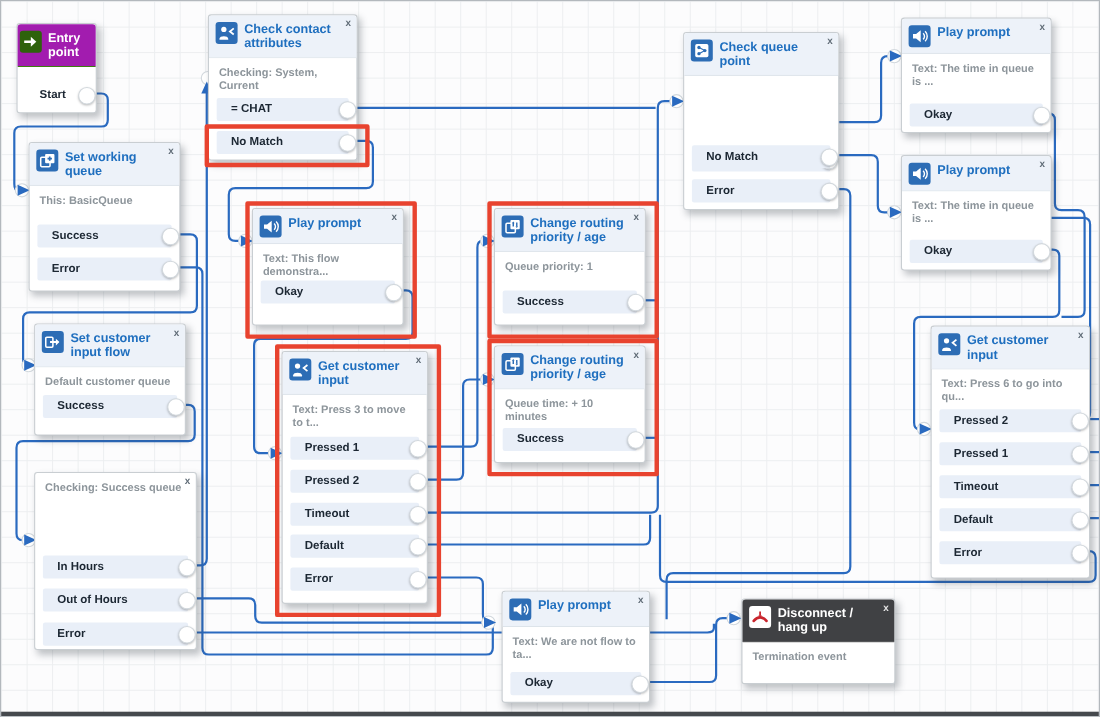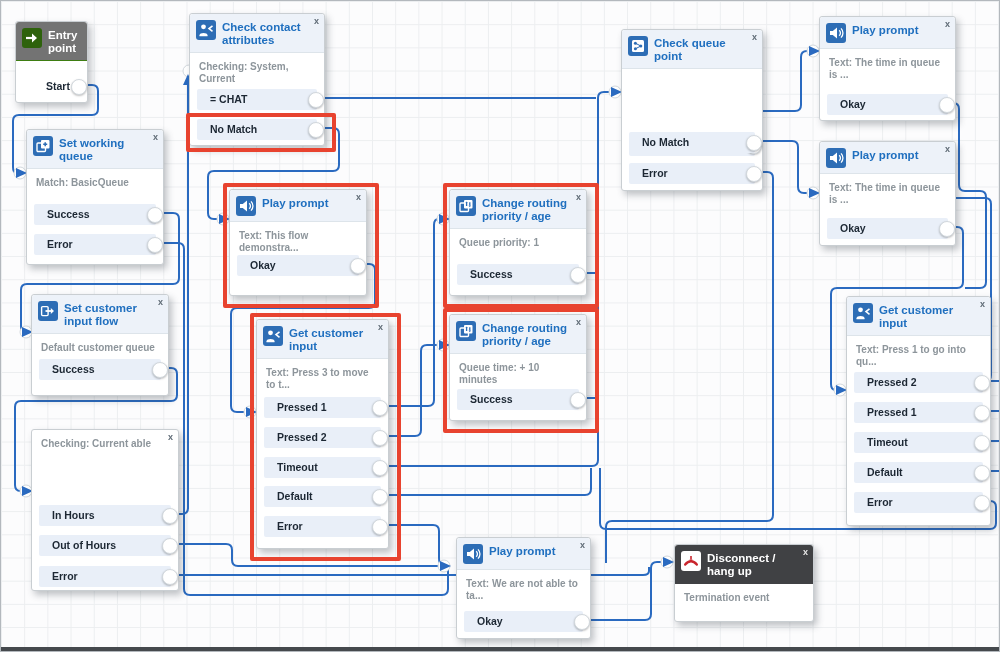--- a/index.html
+++ b/index.html
@@ -10,33 +10,33 @@
   #wires{position:absolute;left:0;top:0;z-index:1;pointer-events:none;}
   #bottombar{position:absolute;left:0;bottom:0;width:100%;height:4px;background:#45494d;z-index:6;}
   .node{position:absolute;background:#fff;border:1px solid #c9ced2;border-radius:3px;
     box-shadow:3px 4px 7px rgba(50,60,70,.30);z-index:2;}
   .hdr{display:flex;align-items:flex-start;gap:6px;background:#edf2f9;border-bottom:1px solid #dde4ea;
     border-radius:3px 3px 0 0;padding:6px 14px 5px 6px;}
   .ic{flex:0 0 auto;width:20px;height:20px;border-radius:3px;background:#2d6db5;display:flex;
     align-items:center;justify-content:center;}
   .ic svg{width:16px;height:16px;display:block;}
   .title{font-size:11.5px;font-weight:700;color:#1f6fbf;line-height:1.12;padding-top:1px;}
-  .node.entry .hdr{background:#737373;border-bottom-color:#3e7d12;}
+  .node.entry .hdr{background:#a21caf;border-bottom-color:#3e7d12;justify-content:flex-end;}
   .node.entry .ic{background:#2e620c;}
   .node.entry .title{color:#fff;}
   .node.dark .hdr{background:#404144;border-bottom-color:#404144;}
   .node.dark .ic{background:#fff;}
   .node.dark .title{color:#fff;}
   .close{position:absolute;top:2px;right:5px;font-size:9px;font-weight:700;color:#5f6b76;
     line-height:10px;cursor:pointer;z-index:3;}
   .node.dark .close{color:#e8e8e8;}
   .desc{font-size:10px;font-weight:700;color:#8d959b;padding:8px 9px 0 9px;line-height:1.2;}
   .row{position:absolute;left:7px;right:7px;height:21px;background:#e9eff8;border-radius:2px;
     font-size:10.5px;font-weight:700;color:#1c2733;line-height:21px;padding-left:13px;box-sizing:border-box;}
-  .node.entry .row{background:transparent;text-align:center;}
+  .node.entry .row{background:transparent;}
   .port{position:absolute;right:-7px;top:3.5px;width:14px;height:14px;border-radius:50%;
     background:#fff;border:1px solid #d2d8dd;box-shadow:0 1px 2px rgba(0,0,0,.25);}
   .redbox{position:absolute;border:4px solid #e8432f;border-radius:2px;z-index:5;pointer-events:none;}
 </style>
 </head>
 <body>
 
 <div id="canvas">
   <svg id="wires" width="1000" height="652" viewBox="0 0 1000 652">
       <path d="M78 84L91 84Q97 84 97 90L97 108Q97 114 91 114L18 114Q12 114 12 120L12 166Q12 172 15.5 172L19 172" fill="none" stroke="#2a6ac0" stroke-width="2" stroke-linejoin="round"></path>
@@ -126,40 +126,40 @@
       <div class="node standard" style="left: 25px; top: 128px; width: 136px; height: 134px;">
         <span class="close">x</span>
         <div class="hdr">
           <span class="ic">
             <svg viewBox="0 0 16 16">
               <use href="#sym-layers-plus"></use>
             </svg>
           </span>
           <span class="title">Set working queue</span>
         </div>
-        <div class="desc">Match: BasicQueue</div>
+        <div class="desc">This: BasicQueue</div>
         <div class="row" style="top: 73.5px;"><span>Success</span><span class="port"></span></div>
         <div class="row" style="top: 103.5px;"><span>Error</span><span class="port"></span></div>
       </div>
       <div class="node standard" style="left: 30px; top: 293px; width: 136px; height: 100px;">
         <span class="close">x</span>
         <div class="hdr">
           <span class="ic">
             <svg viewBox="0 0 16 16">
               <use href="#sym-flow-out"></use>
             </svg>
           </span>
           <span class="title">Set customer input flow</span>
         </div>
         <div class="desc">Default customer queue</div>
         <div class="row" style="top: 63.5px;"><span>Success</span><span class="port"></span></div>
       </div>
       <div class="node standard" style="left: 30px; top: 428px; width: 146px; height: 160px;">
         <span class="close">x</span>
-        <div class="desc">Checking: Current able</div>
+        <div class="desc">Checking: Success queue</div>
         <div class="row" style="top: 74.5px;"><span>In Hours</span><span class="port"></span></div>
         <div class="row" style="top: 104.5px;"><span>Out of Hours</span><span class="port"></span></div>
         <div class="row" style="top: 135.5px;"><span>Error</span><span class="port"></span></div>
       </div>
       <div class="node standard" style="left: 228px; top: 188px; width: 136px; height: 105px;">
         <span class="close">x</span>
         <div class="hdr">
           <span class="ic">
             <svg viewBox="0 0 16 16">
               <use href="#sym-speaker"></use>
@@ -256,38 +256,38 @@
       <div class="node standard" style="left: 845px; top: 295px; width: 143px; height: 228px;">
         <span class="close">x</span>
         <div class="hdr">
           <span class="ic">
             <svg viewBox="0 0 16 16">
               <use href="#sym-person-branch"></use>
             </svg>
           </span>
           <span class="title">Get customer input</span>
         </div>
-        <div class="desc">Text: Press 1 to go into qu...</div>
+        <div class="desc">Text: Press 6 to go into qu...</div>
         <div class="row" style="top: 74.5px;"><span>Pressed 2</span><span class="port"></span></div>
         <div class="row" style="top: 104.5px;"><span>Pressed 1</span><span class="port"></span></div>
         <div class="row" style="top: 134.5px;"><span>Timeout</span><span class="port"></span></div>
         <div class="row" style="top: 164.5px;"><span>Default</span><span class="port"></span></div>
         <div class="row" style="top: 194.5px;"><span>Error</span><span class="port"></span></div>
       </div>
       <div class="node standard" style="left: 455px; top: 536px; width: 133px; height: 100px;">
         <span class="close">x</span>
         <div class="hdr">
           <span class="ic">
             <svg viewBox="0 0 16 16">
               <use href="#sym-speaker"></use>
             </svg>
           </span>
           <span class="title">Play prompt</span>
         </div>
-        <div class="desc">Text: We are not able to ta...</div>
+        <div class="desc">Text: We are not flow to ta...</div>
         <div class="row" style="top: 72.5px;"><span>Okay</span><span class="port"></span></div>
       </div>
       <div class="node dark" style="left: 673px; top: 543px; width: 138px; height: 76px;">
         <span class="close">x</span>
         <div class="hdr">
           <span class="ic">
             <svg viewBox="0 0 16 16">
               <use href="#sym-phone-down"></use>
             </svg>
           </span>

